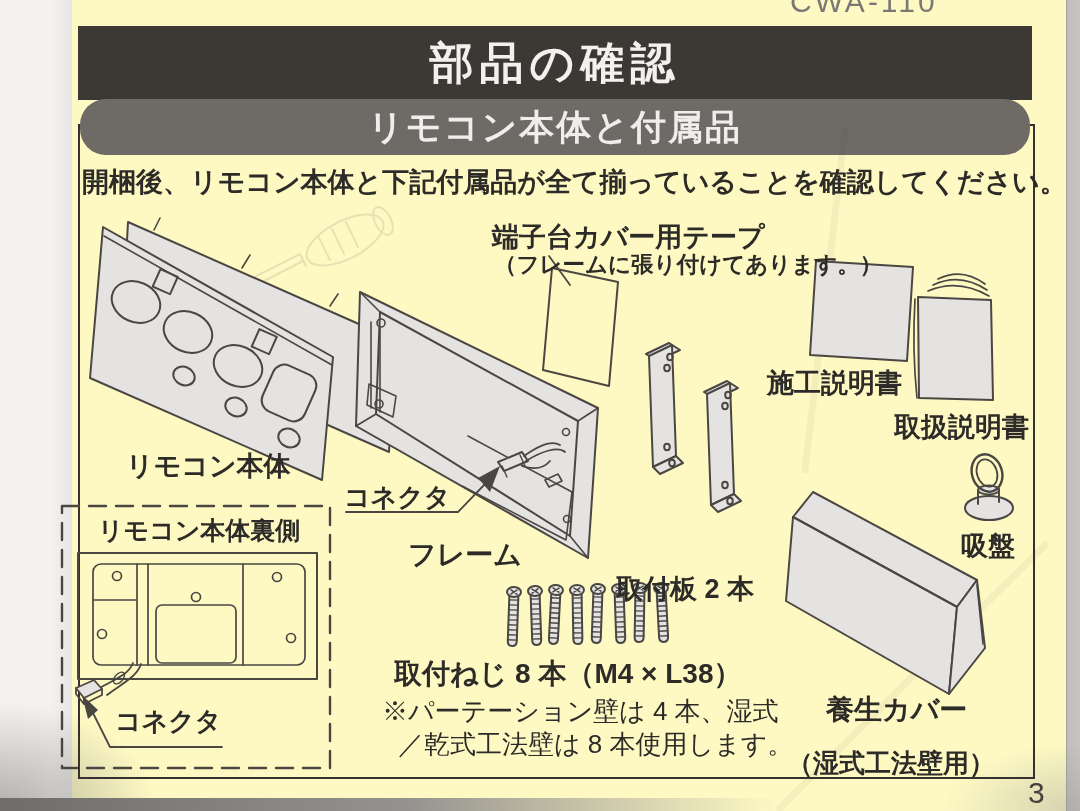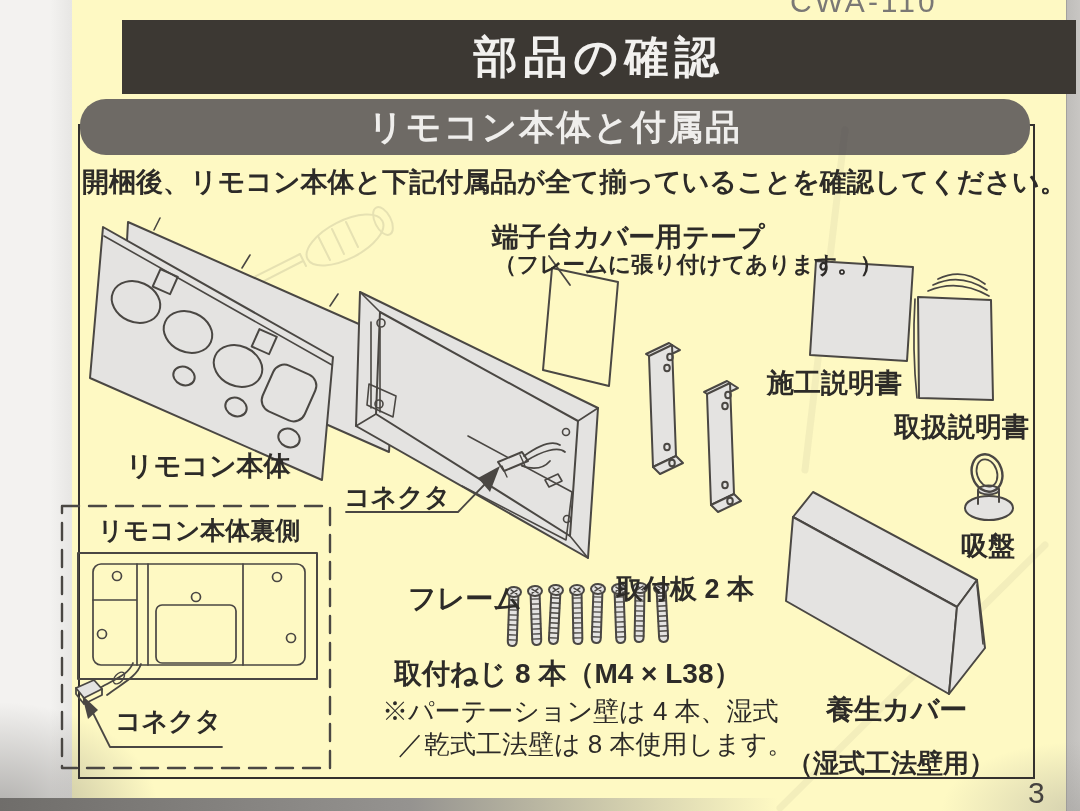--- a/index.html
+++ b/index.html
@@ -14,22 +14,22 @@
   .right-edge{position:absolute;left:1066px;top:0;width:14px;height:100%;
     background:linear-gradient(90deg,#bfbdba,#c9c7c4);border-left:1px solid #a3a19e;z-index:0;}
   .bottom-strip{position:absolute;left:0;bottom:0;width:100%;height:13px;z-index:4;
     background:linear-gradient(90deg,#6f6d6a,#959390 38%,rgba(200,199,196,0) 72%);}
   .corner-shadow{position:absolute;left:0;bottom:0;width:160px;height:110px;z-index:0;
     background:radial-gradient(ellipse at 0% 100%,rgba(120,118,115,.55),rgba(120,118,115,0) 70%);}
   .corner-shadow-r{position:absolute;right:0;bottom:0;width:140px;height:70px;z-index:0;
     background:radial-gradient(ellipse at 100% 100%,rgba(150,148,145,.4),rgba(150,148,145,0) 70%);}
 
   
-  .header-bar{position:absolute;left:78px;top:20px;width:954px;height:74px;
-    background:#3c3833;z-index:2;display:flex;align-items:center;justify-content:center;margin-left:44px;}
+  .header-bar{position:absolute;left:78px;top:26px;width:954px;height:74px;
+    background:#3c3833;z-index:2;display:flex;align-items:center;justify-content:center;}
   .header-bar .t{color:#f2f1ef;font-size:44px;font-weight:700;letter-spacing:6px;}
   .content-box{position:absolute;left:78px;top:124px;width:957px;height:655px;
     border:2.5px solid #34312e;box-sizing:border-box;z-index:1;}
   .section-bar{position:absolute;left:80px;top:99px;width:950px;height:56px;border-radius:26px;
     background:#6e6a65;z-index:2;display:flex;align-items:center;justify-content:center;}
   .section-bar .t{color:#efeeec;font-size:35px;font-weight:700;letter-spacing:2px;}
 
   .lbl{position:absolute;color:#2d2b28;white-space:nowrap;z-index:3;}
   svg.art{position:absolute;left:0;top:0;z-index:2;pointer-events:none;}
   .pf{fill:#e4e3e1;}
@@ -192,21 +192,21 @@
         <path d="M82,695 L98,710 L88,719 Z" fill="#4a4743" stroke="none"></path>
         <path d="M93,713 L110,747 L222,747" stroke-width="1.8"></path>
       </g>
     </g>
   </svg>
 
   <div class="lbl" style="left:492px;top:219px;font-size:27px;font-weight:700;">端子台カバー用テープ</div>
   <div class="lbl" style="left:494px;top:249px;font-size:22.5px;font-weight:700;">（フレームに張り付けてあります。）</div>
   <div class="lbl" style="left:126px;top:448px;font-size:27px;font-weight:700;">リモコン本体</div>
   <div class="lbl" style="left:344px;top:480px;font-size:26px;font-weight:700;">コネクタ</div>
-  <div class="lbl" style="left:408px;top:536px;font-size:28px;font-weight:700;margin-top:44px;">フレーム</div>
+  <div class="lbl" style="left:408px;top:536px;font-size:28px;font-weight:700;">フレーム</div>
   <div class="lbl" style="left:616px;top:530px;font-size:27px;font-weight:700;margin-top:41px;">取付板 2 本</div>
   <div class="lbl" style="left:767px;top:365px;font-size:27px;font-weight:700;">施工説明書</div>
   <div class="lbl" style="left:894px;top:409px;font-size:27px;font-weight:700;">取扱説明書</div>
   <div class="lbl" style="left:961px;top:528px;font-size:27px;font-weight:700;">吸盤</div>
   <div class="lbl" style="left:394px;top:655px;font-size:28px;font-weight:700;">取付ねじ 8 本（M4 × L38）</div>
   <div class="lbl" style="left:382px;top:694px;font-size:26px;font-weight:500;">※パーテーション壁は 4 本、湿式</div>
   <div class="lbl" style="left:398px;top:727px;font-size:26px;font-weight:500;">／乾式工法壁は 8 本使用します。</div>
   <div class="lbl" style="left:826px;top:691px;font-size:28px;font-weight:700;">養生カバー</div>
   <div class="lbl" style="left:787px;top:726px;font-size:26px;font-weight:700;margin-top:20px;">（湿式工法壁用）</div>
   <div class="lbl" style="left:98px;top:514px;font-size:25px;font-weight:600;">リモコン本体裏側</div>

